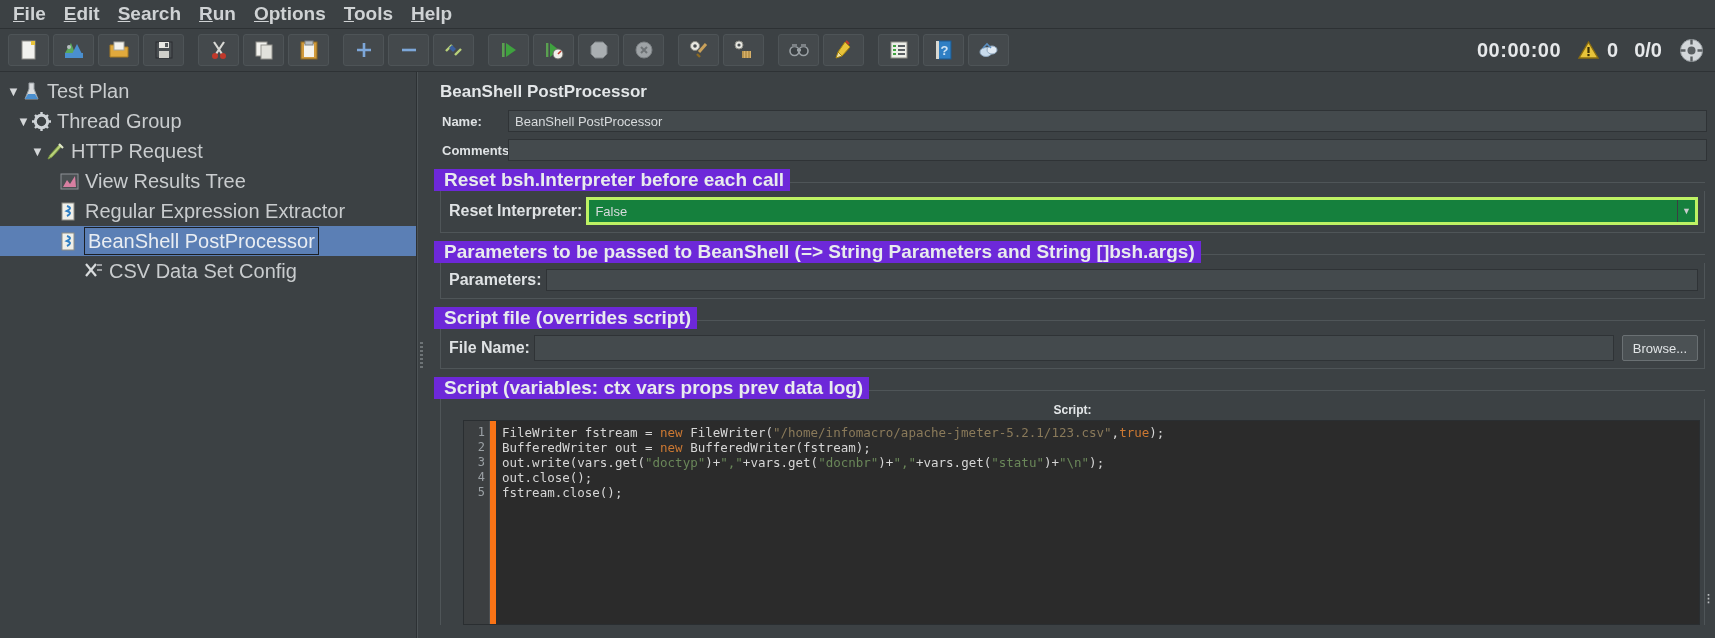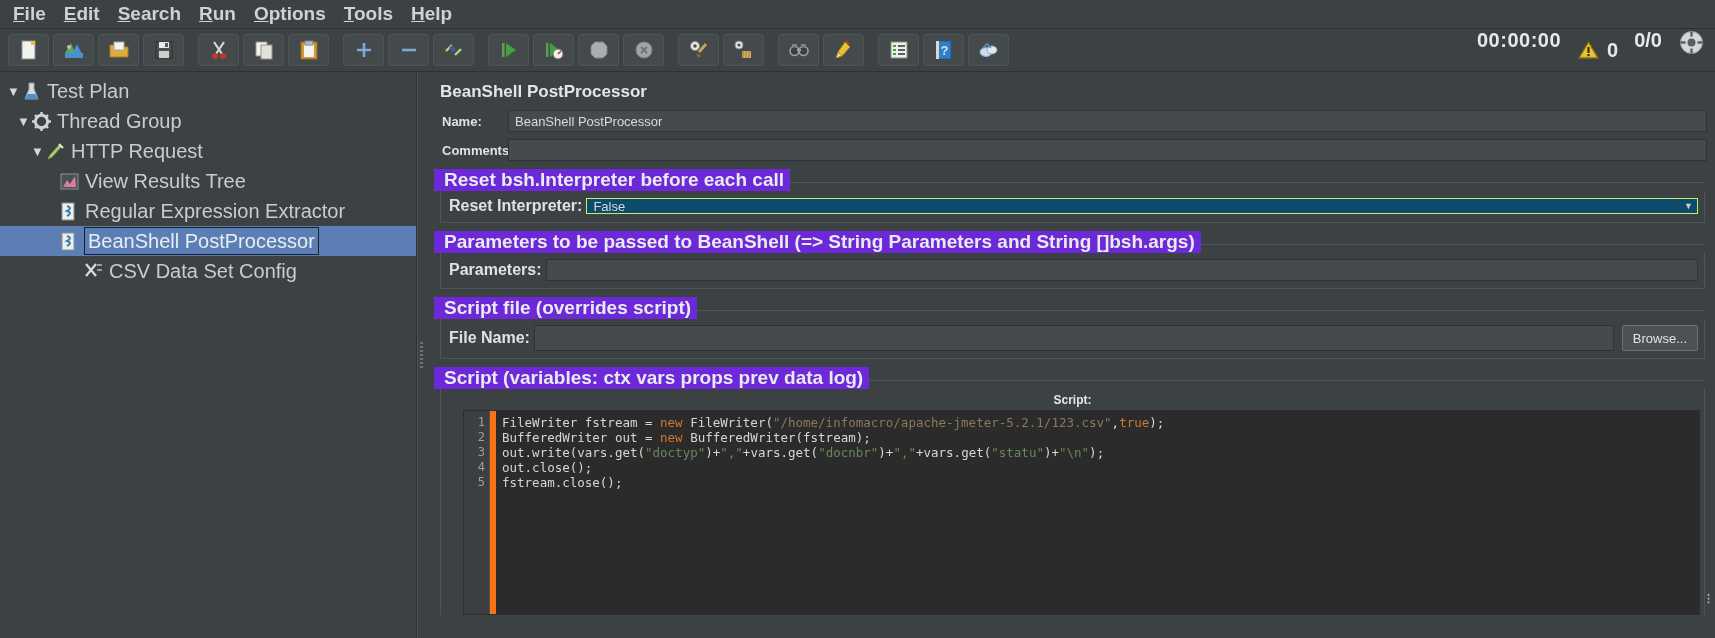--- a/index.html
+++ b/index.html
@@ -37,21 +37,21 @@
     border: 1px solid #4e5457; border-radius: 3px;
     background: #44494c;
     display: flex; align-items: center; justify-content: center;
     cursor: default; position: relative;
   }
   .tb-sep { width: 10px; }
   .tb-ico { width: 22px; height: 22px; display:block; }
 
   .status-area {
     position: absolute; right: 10px; top: 0; height: 43px;
-    display: flex; gap: 16px;
+    display: flex; align-items: center; gap: 16px;
   }
   .clock { color: #e6e8ea; font-size: 20px; font-weight: bold; letter-spacing: 0.5px; }
   .warn-group { display: flex; align-items: center; gap: 7px; }
   .warn-count, .run-count { color: #e6e8ea; font-size: 20px; font-weight: bold; }
   .glob { width: 27px; height: 27px; }
 
   
   .main { display: flex; height: 566px; width: 1715px; }
 
   
@@ -124,22 +124,22 @@
   .group-body {
     border-left: 1px solid #4f5558; border-right: 1px solid #4f5558;
     border-bottom: 1px solid #4f5558;
     margin: 0 2px 0 6px; padding: 6px 6px 7px 2px;
   }
   .inline-label {
     color: #dfe2e4; font-size: 16px; font-weight: bold;
     padding-left: 6px; flex: none; white-space: nowrap;
   }
   .combo {
-    flex: 1; height: 16px; background: #0c4a6e;
-    border: 1px solid #bef264; color: #d8dbdd; font-size: 13px;
+    flex: 1; height: 28px; background: #15803d;
+    border: 3px solid #bef264; color: #d8dbdd; font-size: 13px;
     display: flex; align-items: center; padding: 0 0 0 6px;
     margin-left: 4px; position: relative;
   }
   .combo-arrow {
     position: absolute; right: 0; top: 0; bottom: 0; width: 18px;
     display:flex; align-items:center; justify-content:center;
     border-left: 1px solid #3a3f42;
     color: #c9cccd; font-size: 9px;
   }
   .browse-btn {

